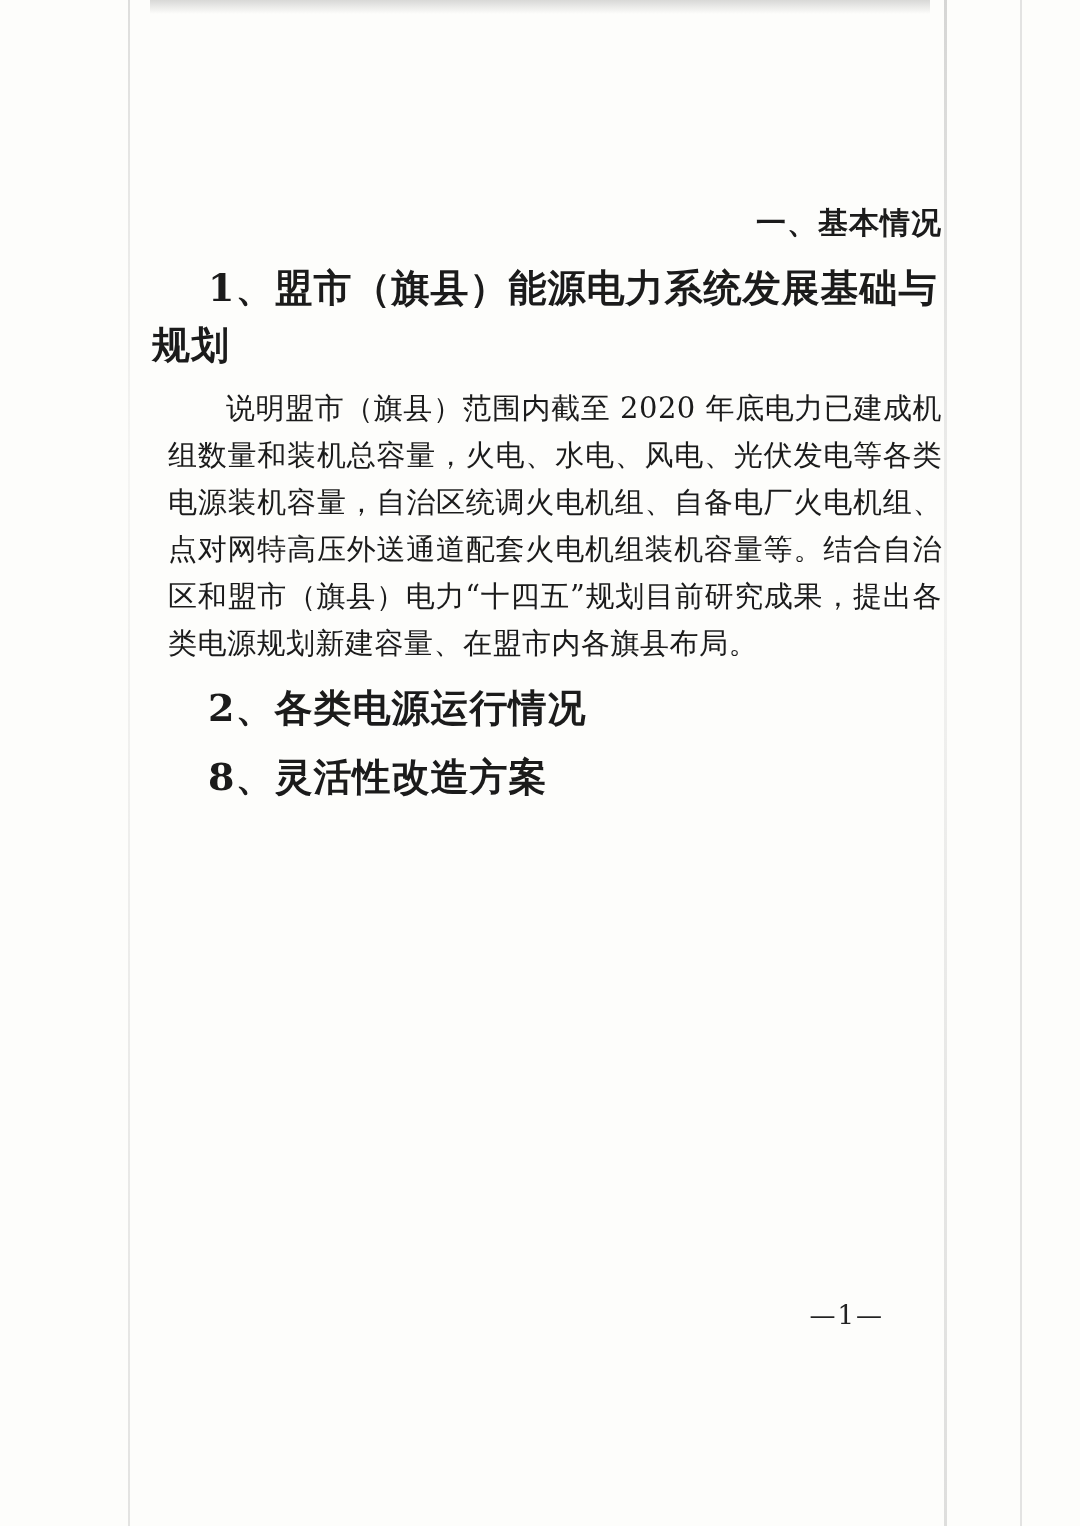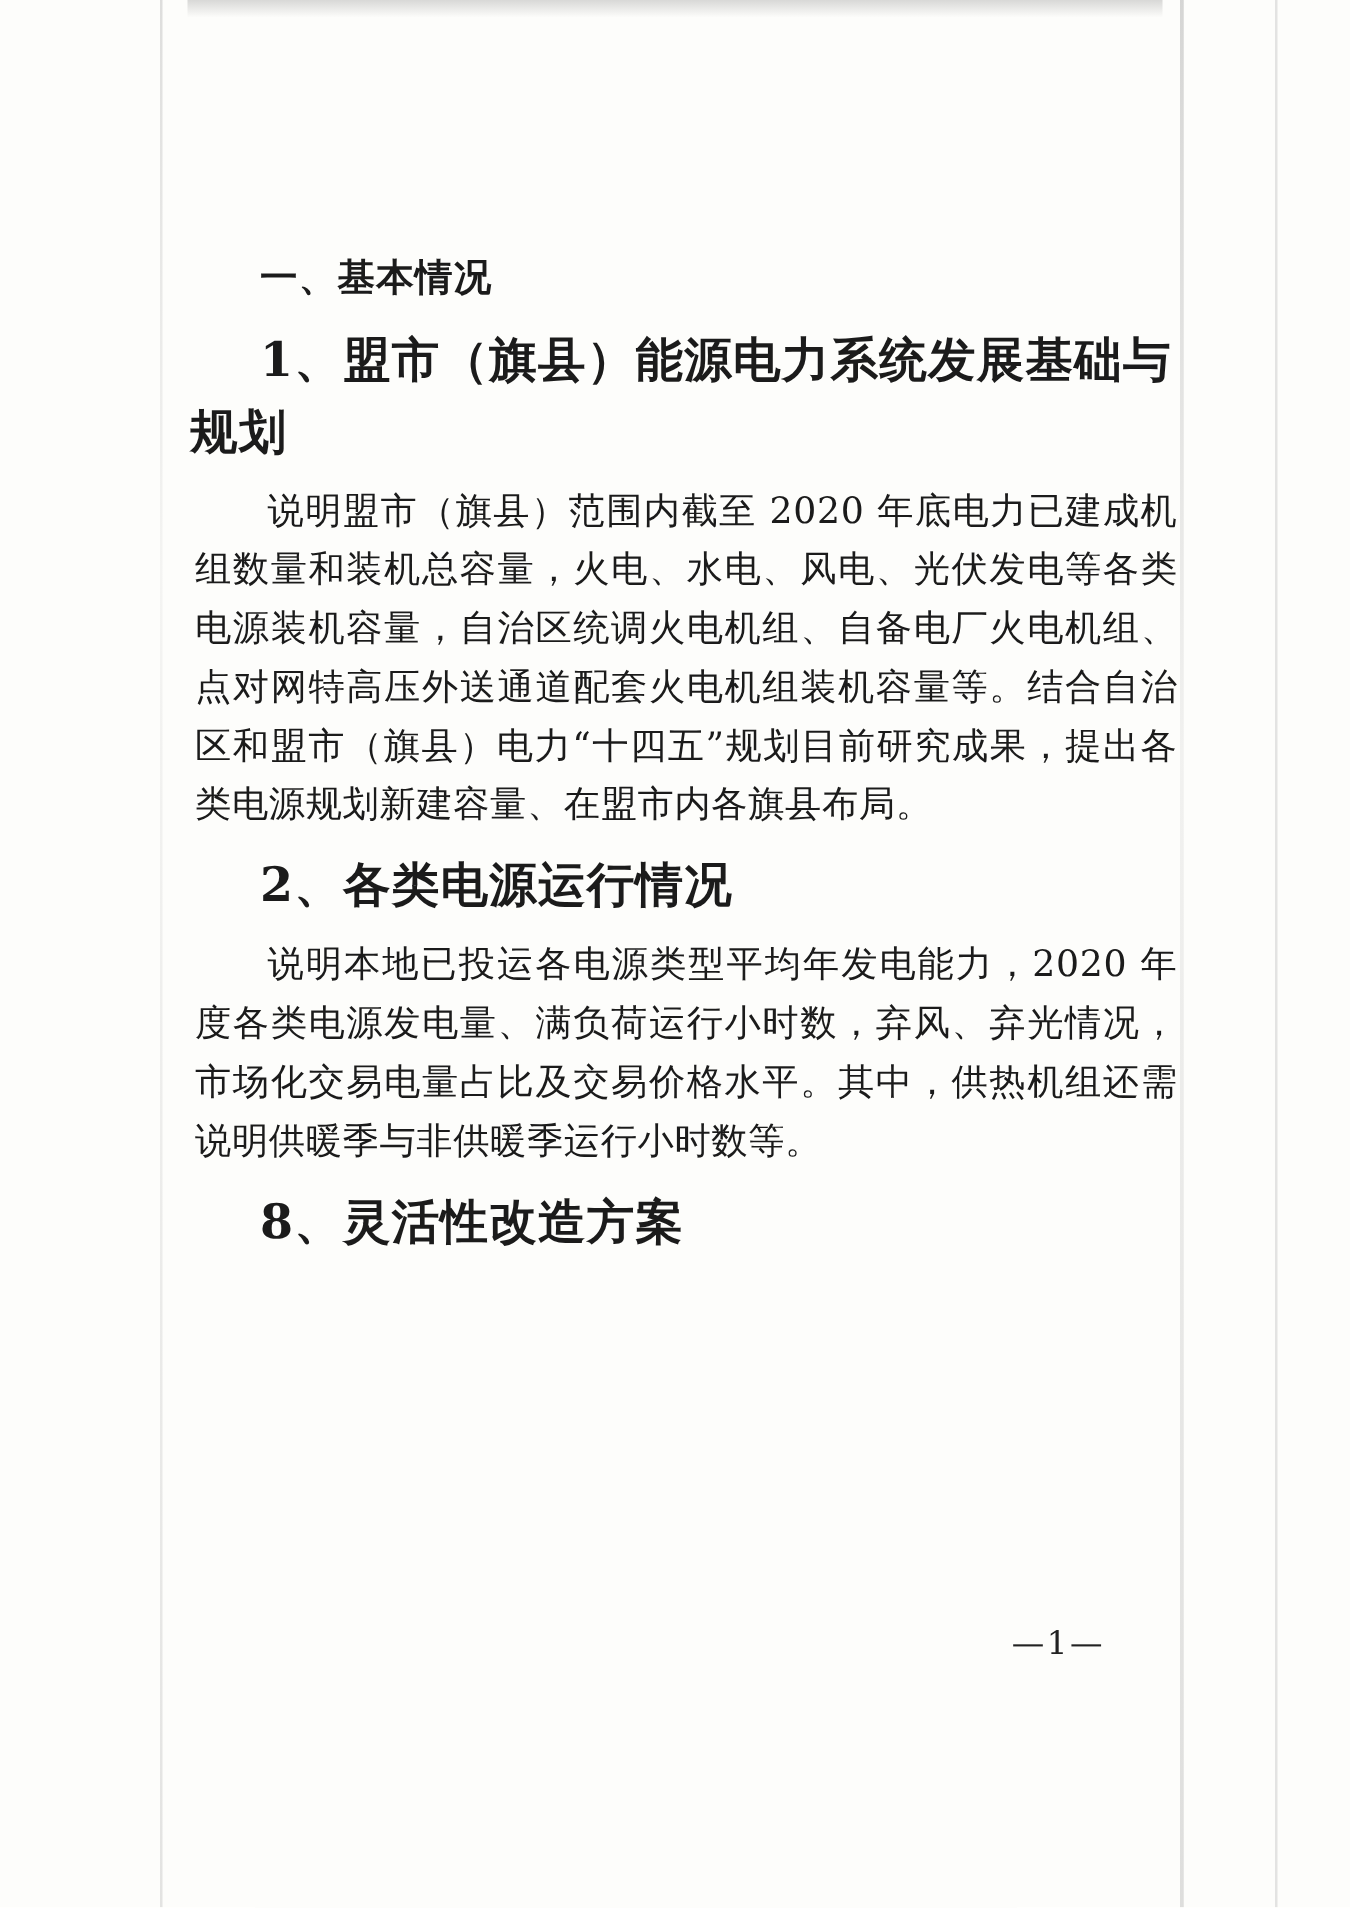--- a/index.html
+++ b/index.html
@@ -55,33 +55,34 @@
     left: 152px;
     width: 790px;
   }
   .h-sec {
     font-weight: bold;
     font-size: 30px;
     line-height: 1.5;
     margin: 0 0 14px 0;
     letter-spacing: 1px;
     text-indent: 56px;
+    text-align: right;
   }
   .h-sub {
     font-weight: bold;
     font-size: 38px;
     line-height: 1.5;
     margin: 0 0 12px 0;
     letter-spacing: 1px;
     text-indent: 56px;
   }
   .para {
     font-size: 29px;
     line-height: 1.62;
-    margin: 0 0 12px 4px;
+    margin: 0 0 12px 16px;
     text-indent: 58px;
     text-align: justify;
     letter-spacing: 0.5px;
   }
   .page-number {
     position: absolute;
     left: 0;
     top: 1300px;
     width: 944px;
     text-align: right;
@@ -105,21 +106,20 @@
   <div class="content">
 
     <h2 class="h-sec">一、基本情况</h2>
 
     <h3 class="h-sub">1、盟市（旗县）能源电力系统发展基础与规划</h3>
 
     <p class="para">说明盟市（旗县）范围内截至 2020 年底电力已建成机组数量和装机总容量，火电、水电、风电、光伏发电等各类电源装机容量，自治区统调火电机组、自备电厂火电机组、点对网特高压外送通道配套火电机组装机容量等。结合自治区和盟市（旗县）电力“十四五”规划目前研究成果，提出各类电源规划新建容量、在盟市内各旗县布局。</p>
 
     <h3 class="h-sub">2、各类电源运行情况</h3>
 
-    <p class="para">说明本地已投运各电源类型平均年发电能力，2020 年度各类电源发电量、满负荷运行小时数，弃风、弃光情况，市场化交易电量占比及交易价格水平。其中，供热机组还需说明供暖季与非供暖季运行小时数等。</p>
 
 
 
 
     <h3 class="h-sub">8、灵活性改造方案</h3>
 
   </div>
 
   <div class="page-number">—1—</div>
 

